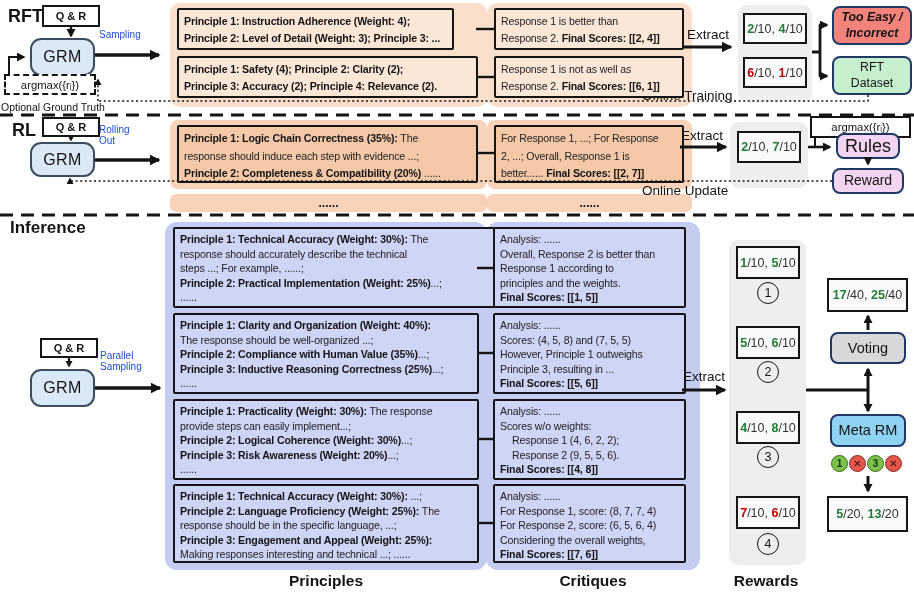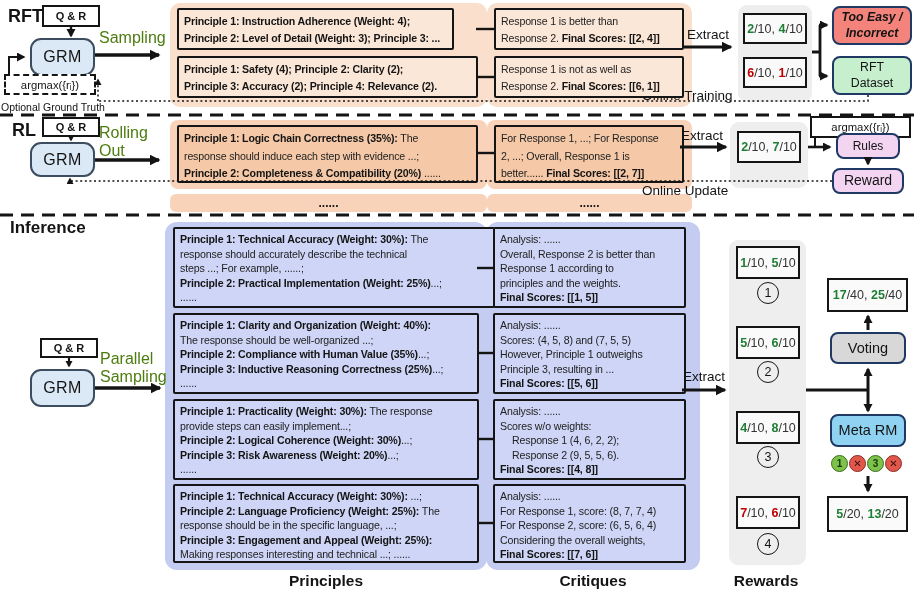--- a/index.html
+++ b/index.html
@@ -3,21 +3,21 @@
 <meta charset="utf-8">
 <style>
 *{box-sizing:border-box;margin:0;padding:0}
 body{font-family:"Liberation Sans","DejaVu Sans",sans-serif;background:#fff}
 #canvas{position:relative;width:914px;height:594px;background:#fff;color:#141414;overflow:hidden}
 svg.wires{position:absolute;left:0;top:0;z-index:3;pointer-events:none}
 .node{position:absolute;z-index:2}
 .seclabel{font-weight:700;font-size:18px}
 .qr{border:2px solid #151515;background:#fff;font-weight:700;font-size:11px;display:flex;align-items:center;justify-content:center;z-index:2;position:absolute}
 .grm{border:2.2px solid #3c4d60;background:#dbe8f5;border-radius:11px;font-size:16px;display:flex;align-items:center;justify-content:center;letter-spacing:.4px;z-index:2;position:absolute}
-.flowlbl{font-size:16px;color:#4d7c0f;position:absolute;z-index:2}
+.flowlbl{font-size:10px;color:#1d4ed8;position:absolute;z-index:2}
 .container{position:absolute;border-radius:10px;z-index:1}
 .peachC{background:#f9dfcc}
 .orangeC{background:#f8d3ba}
 .lavC{background:#c4ccf2;border-radius:12px}
 .greyC{background:#eee;border-radius:9px}
 .tbox{position:absolute;border:2px solid #151515;border-radius:2px;z-index:2;padding:3px 5px;font-size:10.6px;letter-spacing:-0.15px;white-space:nowrap;overflow:hidden;color:#222}
 .peachB{background:#fbe7d8;line-height:17px}
 .orangeB{background:#f5c9a7;line-height:17.5px}
 .lavB{background:#ced5f6;line-height:14.6px}
 .b{font-weight:700;color:#141414}
@@ -178,21 +178,21 @@
 
   <div class="container greyC" style="left:730px;top:122px;width:78px;height:66px"></div>
   <div class="chip" style="left:737px;top:131px;width:64px;height:32px">
     <span class="g">2</span>
       <span>/10, </span>
       <span class="g">7</span>
       <span>/10</span>
   </div>
 
   <div class="argmaxb" style="left:810px;top:116px;width:101px;height:22px">argmax({rᵢ})</div>
-  <div class="pill" style="left:836px;top:133px;width:64px;height:26px;background:#f3d4f1;font-size:12px">Rules</div>
+  <div class="pill" style="left:836px;top:133px;width:64px;height:26px;background:#f3d4f1;font-size:18px">Rules</div>
   <div class="pill" style="left:832px;top:168px;width:72px;height:26px;background:#f3d4f1;font-size:14px">Reward</div>
   <div class="lbl" style="left:642px;top:183px">Online Update</div>
 
   <div class="node seclabel" style="left:10px;top:218px;font-size:17px">Inference</div>
   <div class="qr" style="left:40px;top:338px;width:58px;height:20px">Q &amp; R</div>
   <div class="grm" style="left:30px;top:369px;width:65px;height:38px">GRM</div>
   <div class="flowlbl" style="left:100px;top:350px">
     <div>Parallel</div>
     <div>Sampling</div>
   </div>

